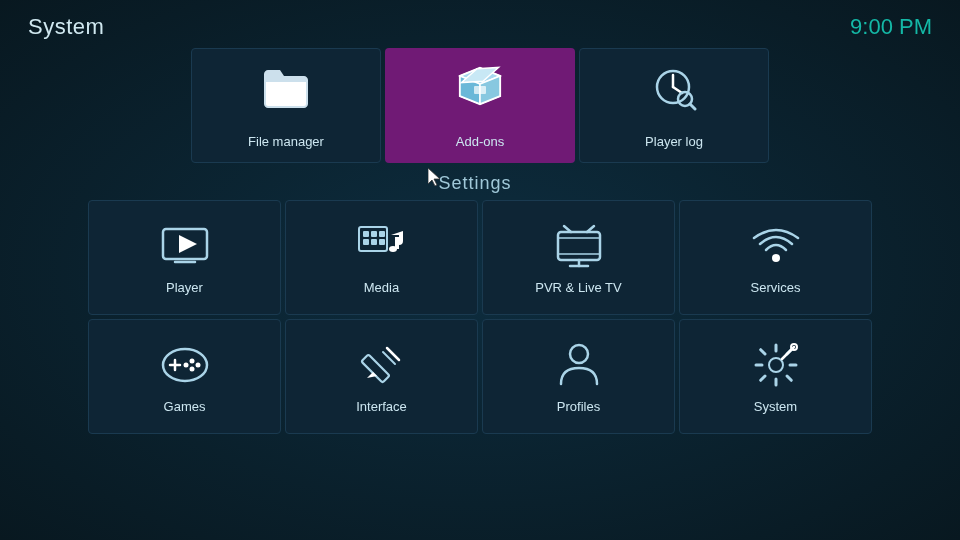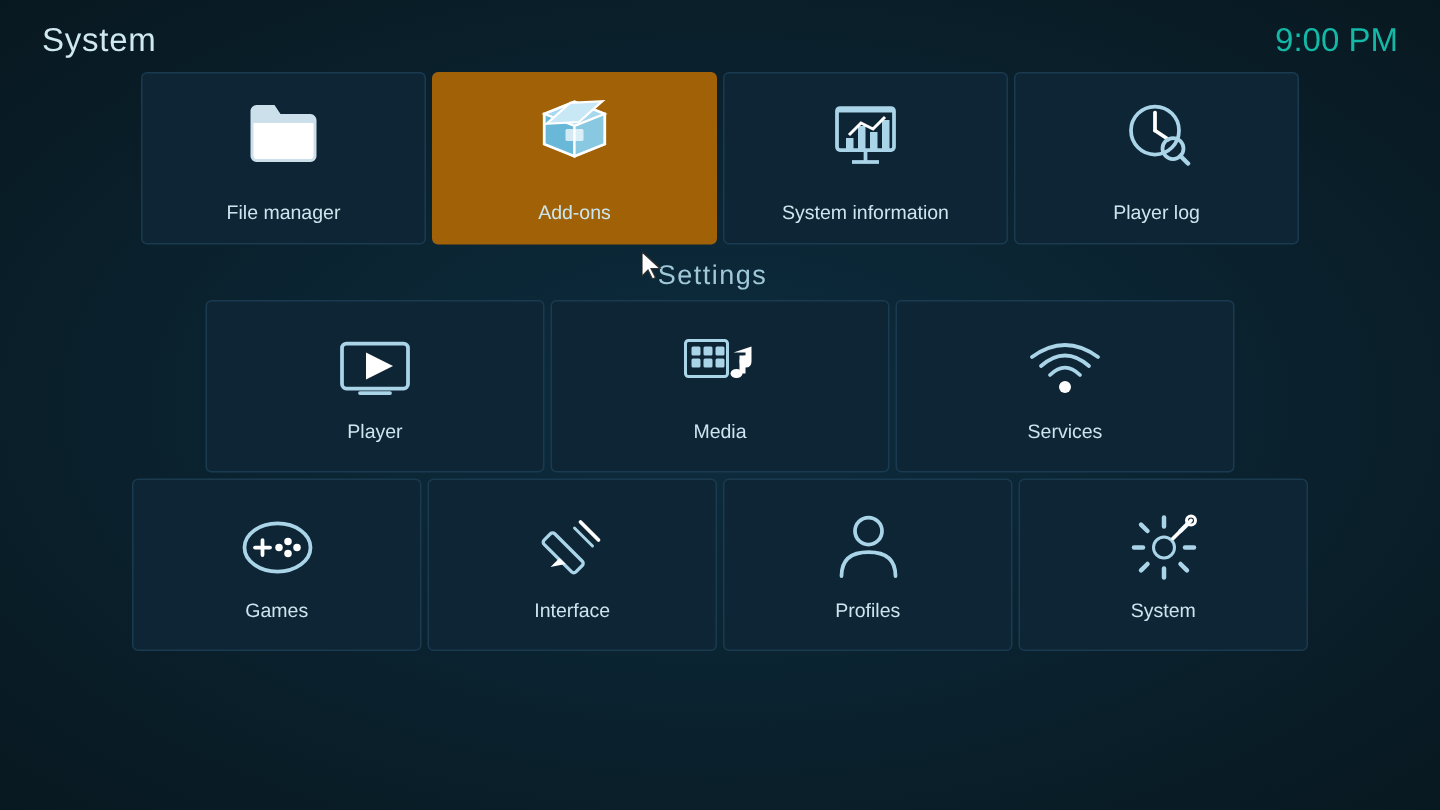--- a/index.html
+++ b/index.html
@@ -80,21 +80,21 @@
 
     
     .top-tile {
       width: 190px;
       height: 115px;
       background: #0e2535;
       border: 1px solid #1a3a50;
     }
 
     .top-tile.active {
-      background: #a16207;
+      background: #701a75;
       border: none;
     }
 
     .top-tile .icon-wrap {
       width: 52px;
       height: 52px;
       display: flex;
       align-items: center;
       justify-content: center;
     }
@@ -185,39 +185,20 @@
           <polygon points="45,10 25,18 25,38 45,30" fill="#88c8e0" stroke="#ffffff" stroke-width="1.5"></polygon>
 
           <polygon points="25,2 45,10 25,16 5,8" fill="#c8e8f5" stroke="#ffffff" stroke-width="1.5" transform="rotate(-25 25 9)"></polygon>
 
           <rect x="19" y="20" width="12" height="8" rx="1" fill="#ffffff" opacity="0.7"></rect>
         </svg>
       </div>
       <span class="tile-label">Add-ons</span>
     </div>
 
-    <div class="tile top-tile">
-      <div class="icon-wrap">
-        <svg width="46" height="44" viewBox="0 0 46 44">
-
-          <rect x="4" y="6" width="38" height="28" rx="2" fill="none" stroke="#aad4e8" stroke-width="2.5"></rect>
-          <rect x="4" y="6" width="38" height="3" rx="1" fill="#aad4e8"></rect>
-          <line x1="23" y1="34" x2="23" y2="42" stroke="#aad4e8" stroke-width="2.5"></line>
-          <line x1="14" y1="42" x2="32" y2="42" stroke="#aad4e8" stroke-width="2.5"></line>
-
-          <rect x="10" y="26" width="5" height="8" fill="#aad4e8"></rect>
-          <rect x="18" y="18" width="5" height="16" fill="#aad4e8"></rect>
-          <rect x="26" y="22" width="5" height="12" fill="#aad4e8"></rect>
-          <rect x="34" y="14" width="5" height="20" fill="#aad4e8"></rect>
-
-          <polyline points="12,24 20,16 28,20 36,12" fill="none" stroke="#ffffff" stroke-width="2"></polyline>
-        </svg>
-      </div>
-      <span class="tile-label">System information</span>
-    </div>
 
     <div class="tile top-tile">
       <div class="icon-wrap">
         <svg width="46" height="46" viewBox="0 0 46 46">
 
           <circle cx="22" cy="22" r="16" fill="none" stroke="#aad4e8" stroke-width="2.5"></circle>
           <line x1="22" y1="10" x2="22" y2="22" stroke="#ffffff" stroke-width="2.5" stroke-linecap="round"></line>
           <line x1="22" y1="22" x2="31" y2="28" stroke="#ffffff" stroke-width="2.5" stroke-linecap="round"></line>
 
           <circle cx="34" cy="34" r="7" fill="none" stroke="#aad4e8" stroke-width="2.5"></circle>
@@ -257,20 +238,37 @@
           <rect x="22" y="16" width="6" height="6" rx="1" fill="#aad4e8"></rect>
 
           <path d="M34 12 L46 8 L46 18 Q46 22 42 22 Q38 22 38 18 Q38 14 42 14 L42 12 Z" fill="#ffffff"></path>
           <rect x="38" y="14" width="4" height="12" fill="#ffffff"></rect>
           <ellipse cx="36" cy="26" rx="4" ry="3" fill="#ffffff"></ellipse>
         </svg>
       </div>
       <span class="tile-label">Media</span>
     </div>
 
+    <div class="grid-tile">
+      <div class="icon-wrap">
+        <svg width="50" height="44" viewBox="0 0 50 44">
+          <rect x="4" y="8" width="42" height="28" rx="3" fill="none" stroke="#aad4e8" stroke-width="2.5"></rect>
+
+          <line x1="17" y1="8" x2="10" y2="2" stroke="#aad4e8" stroke-width="2.5" stroke-linecap="round"></line>
+          <line x1="33" y1="8" x2="40" y2="2" stroke="#aad4e8" stroke-width="2.5" stroke-linecap="round"></line>
+
+          <line x1="4" y1="14" x2="46" y2="14" stroke="#aad4e8" stroke-width="1.5"></line>
+          <line x1="4" y1="30" x2="46" y2="30" stroke="#aad4e8" stroke-width="1.5"></line>
+
+          <line x1="25" y1="36" x2="25" y2="42" stroke="#aad4e8" stroke-width="2.5" stroke-linecap="round"></line>
+          <line x1="16" y1="42" x2="34" y2="42" stroke="#aad4e8" stroke-width="2.5" stroke-linecap="round"></line>
+        </svg>
+      </div>
+      <span class="tile-label">PVR &amp; Live TV</span>
+    </div>
 
     <div class="grid-tile">
       <div class="icon-wrap">
         <svg width="48" height="48" viewBox="0 0 48 48">
 
           <circle cx="24" cy="36" r="4" fill="#ffffff"></circle>
           <path d="M14 28 Q24 18 34 28" fill="none" stroke="#aad4e8" stroke-width="2.5" stroke-linecap="round"></path>
           <path d="M8 22 Q24 8 40 22" fill="none" stroke="#aad4e8" stroke-width="2.5" stroke-linecap="round"></path>
           <path d="M2 16 Q24 0 46 16" fill="none" stroke="#aad4e8" stroke-width="2.5" stroke-linecap="round"></path>
         </svg>

